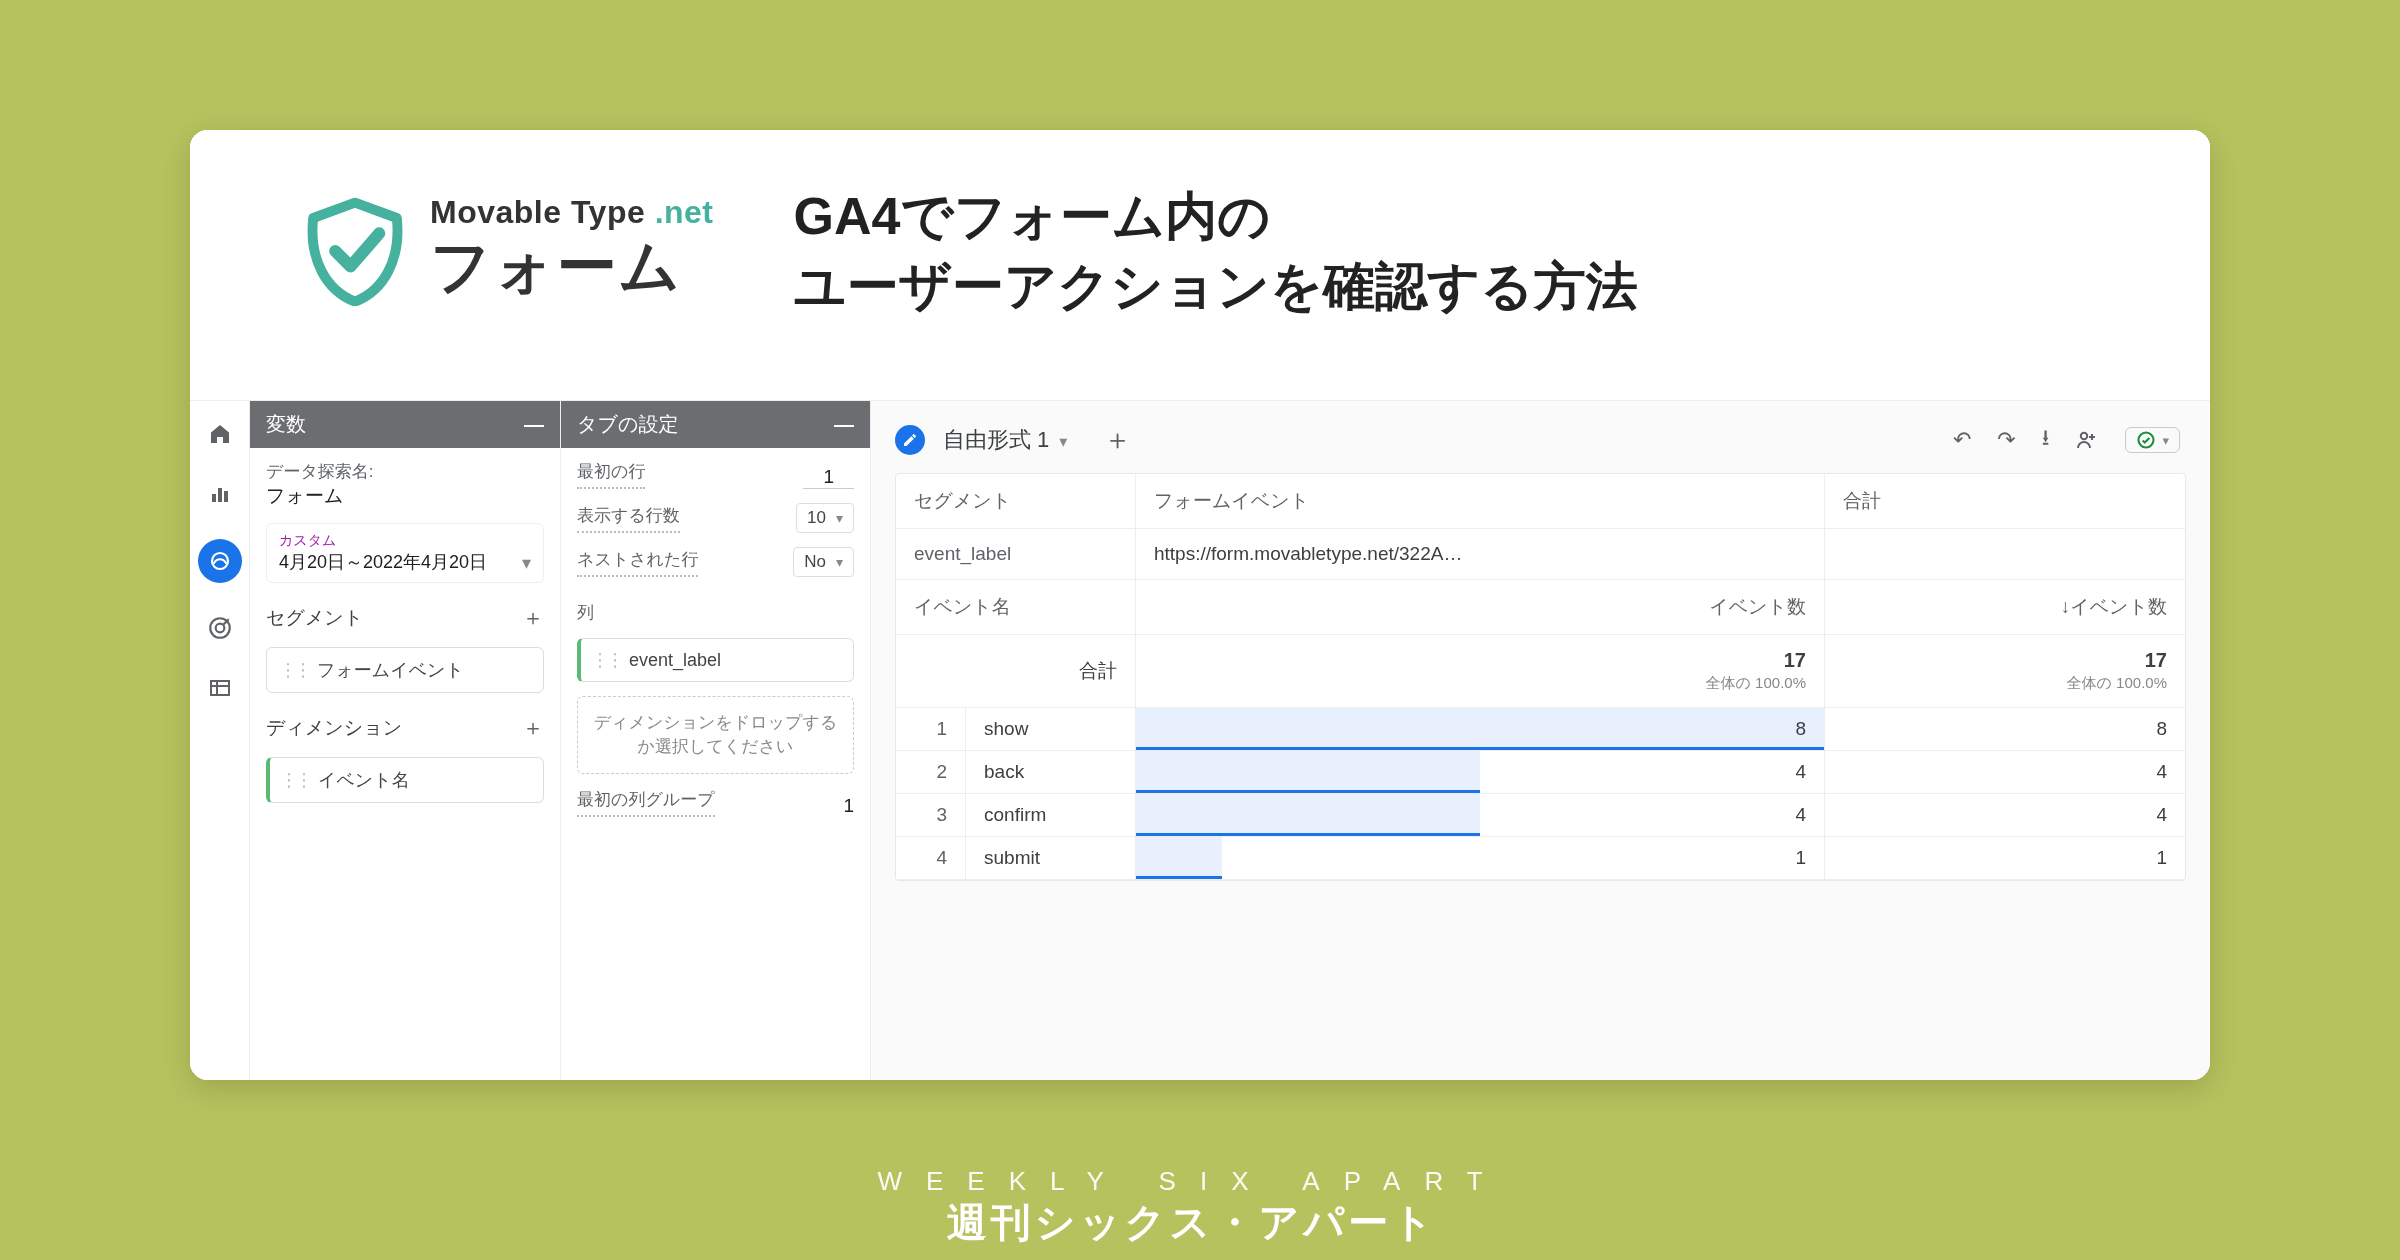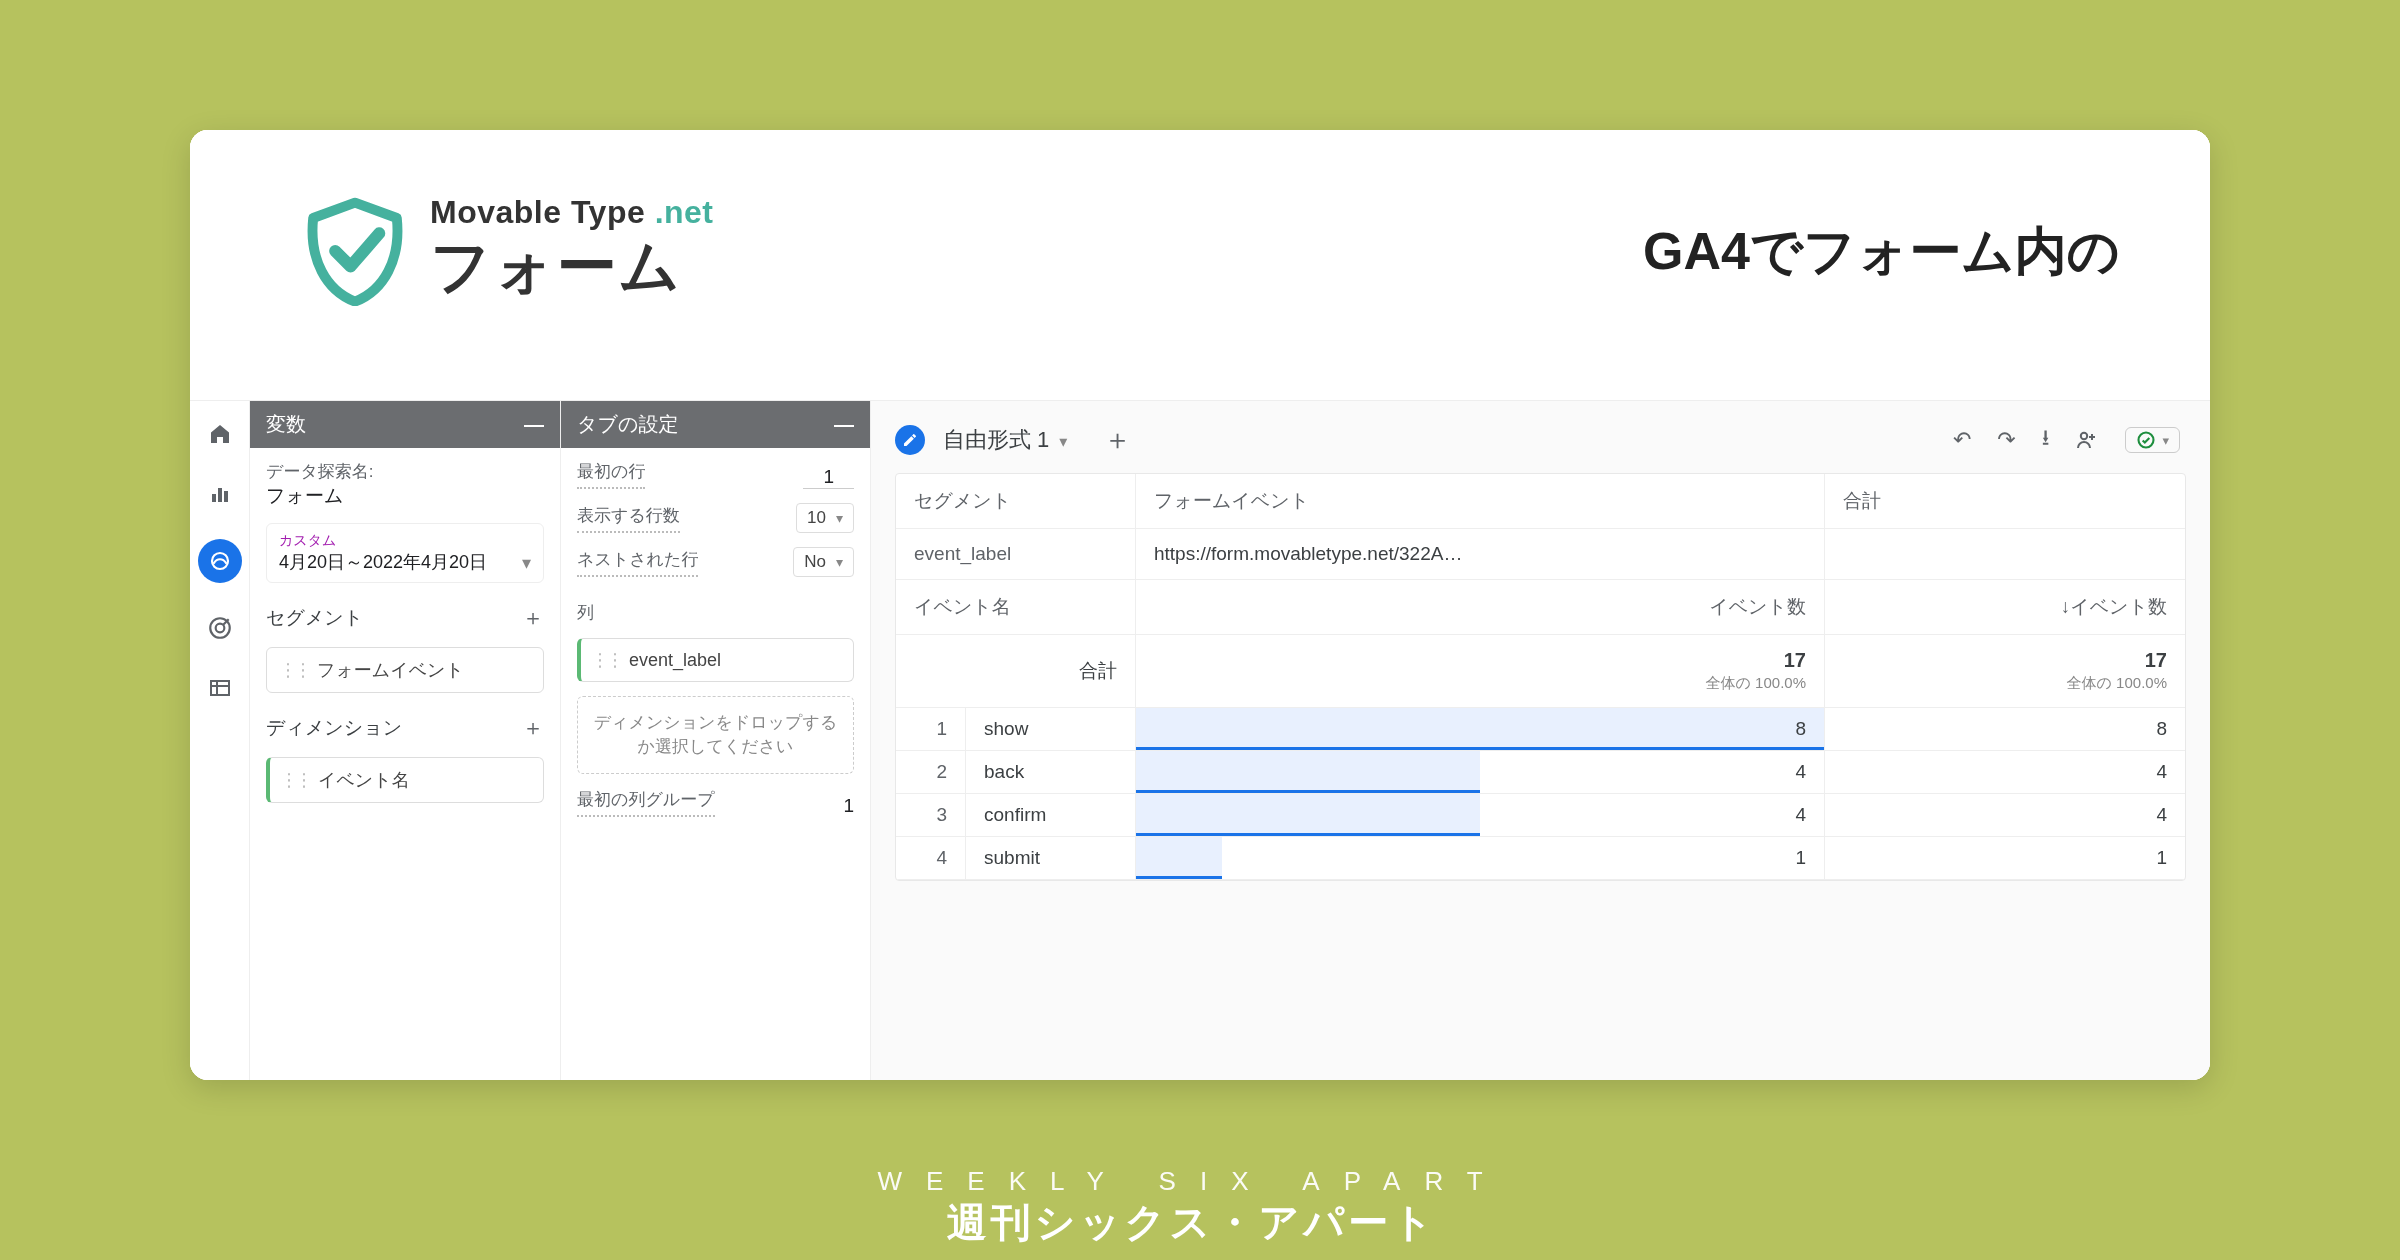--- a/index.html
+++ b/index.html
@@ -35,21 +35,21 @@
   .logo { display:flex; align-items:center; gap:20px; }
   .logo-mark {
     width: 110px; height: 110px;
     position:relative;
   }
   .logo-mark svg { width:100%; height:100%; }
   .logo-text .brand-top { font-size: 32px; font-weight:600; color:#333; letter-spacing:.5px; }
   .logo-text .brand-top .net { color:#45b19e; }
   .logo-text .brand-main { font-size: 60px; font-weight:800; color:#333; letter-spacing:2px; margin-top:-4px;}
   .headline {
-    flex:1; text-align:right;
+    flex:1; text-align:left;
     font-size: 52px; font-weight:800; color:#222; line-height:1.35;
   }
 
   .shot {
     position:absolute; left:0; right:0; top:270px; bottom:0;
     display:flex; background:#fff;
     border-top:1px solid #eee;
   }
 
   .rail {
@@ -153,20 +153,21 @@
       </div>
       <div class="logo-text">
         <div class="brand-top">
           <span>Movable Type</span> <span class="net">.net</span>
         </div>
         <div class="brand-main">フォーム</div>
       </div>
     </div>
     <div class="headline">
       <div>GA4でフォーム内の</div>
+      <div>ユーザーアクションを確認する方法</div>
     </div>
   </div>
 
   <div class="shot">
 
     <div class="rail">
       <div class="ic">
         <svg width="24" height="24" viewBox="0 0 24 24" fill="currentColor">
             <path d="M3 10.5 12 3l9 7.5V21h-6v-6H9v6H3z"></path>
           </svg>

